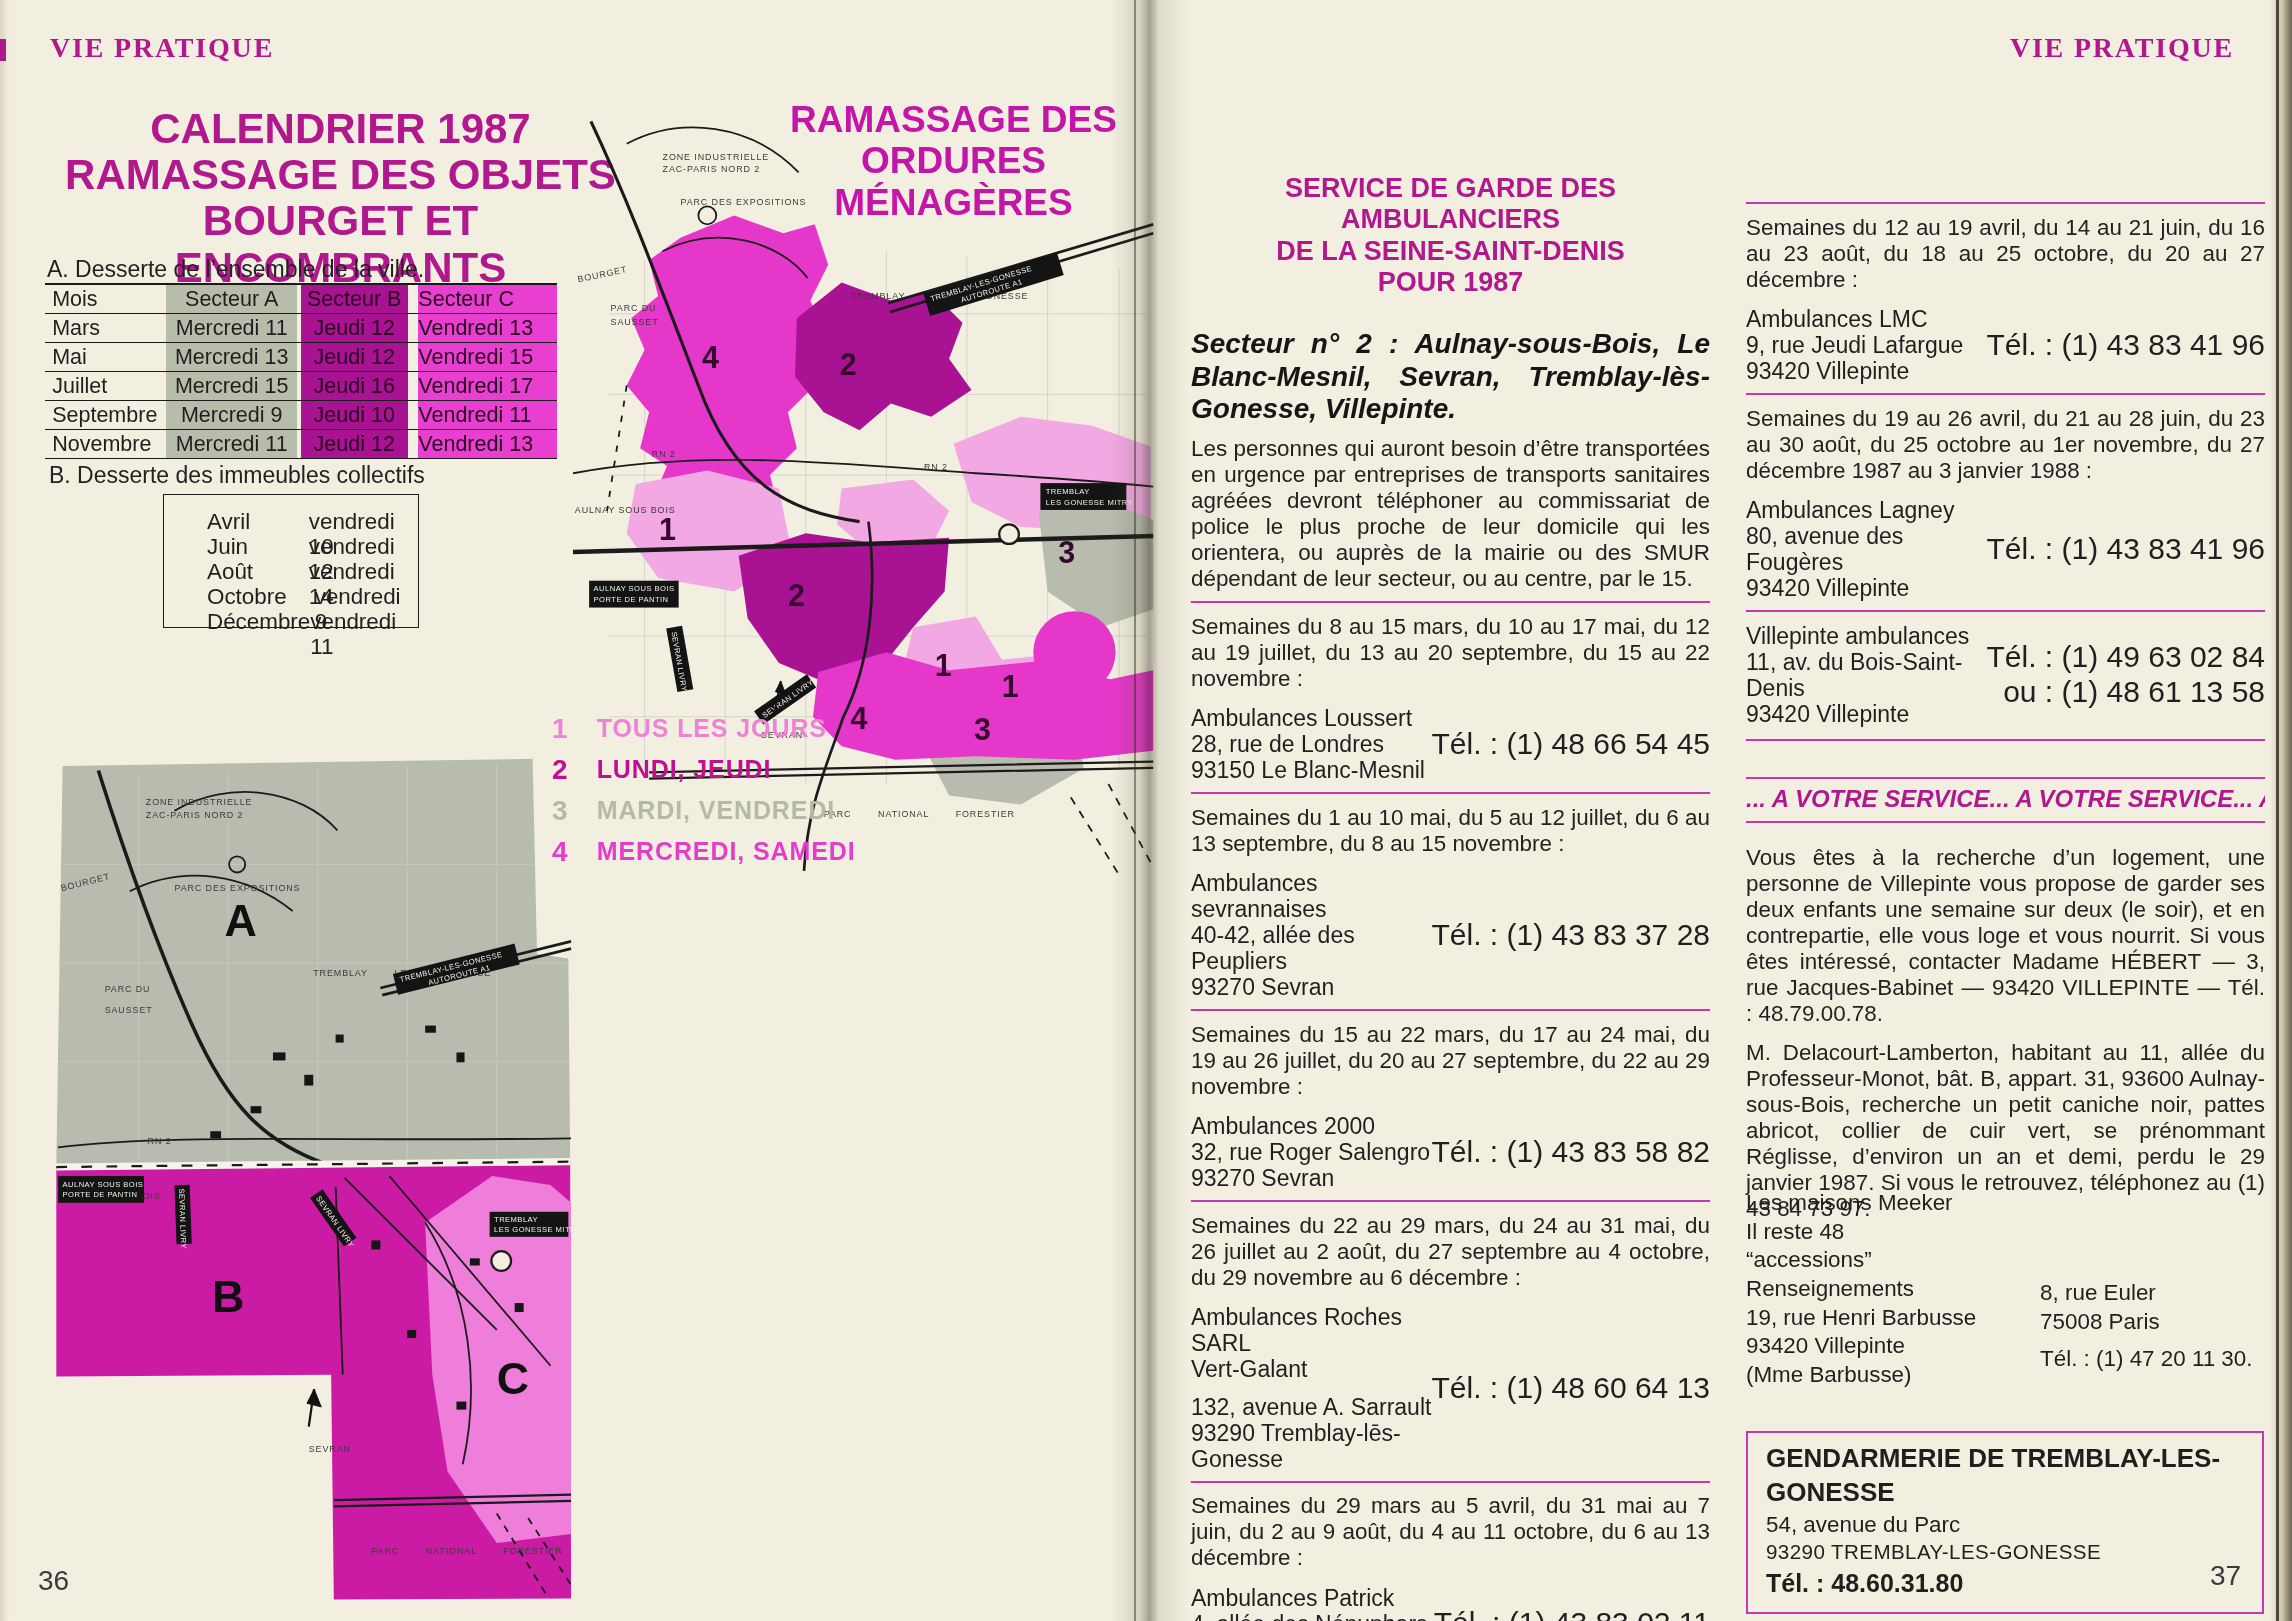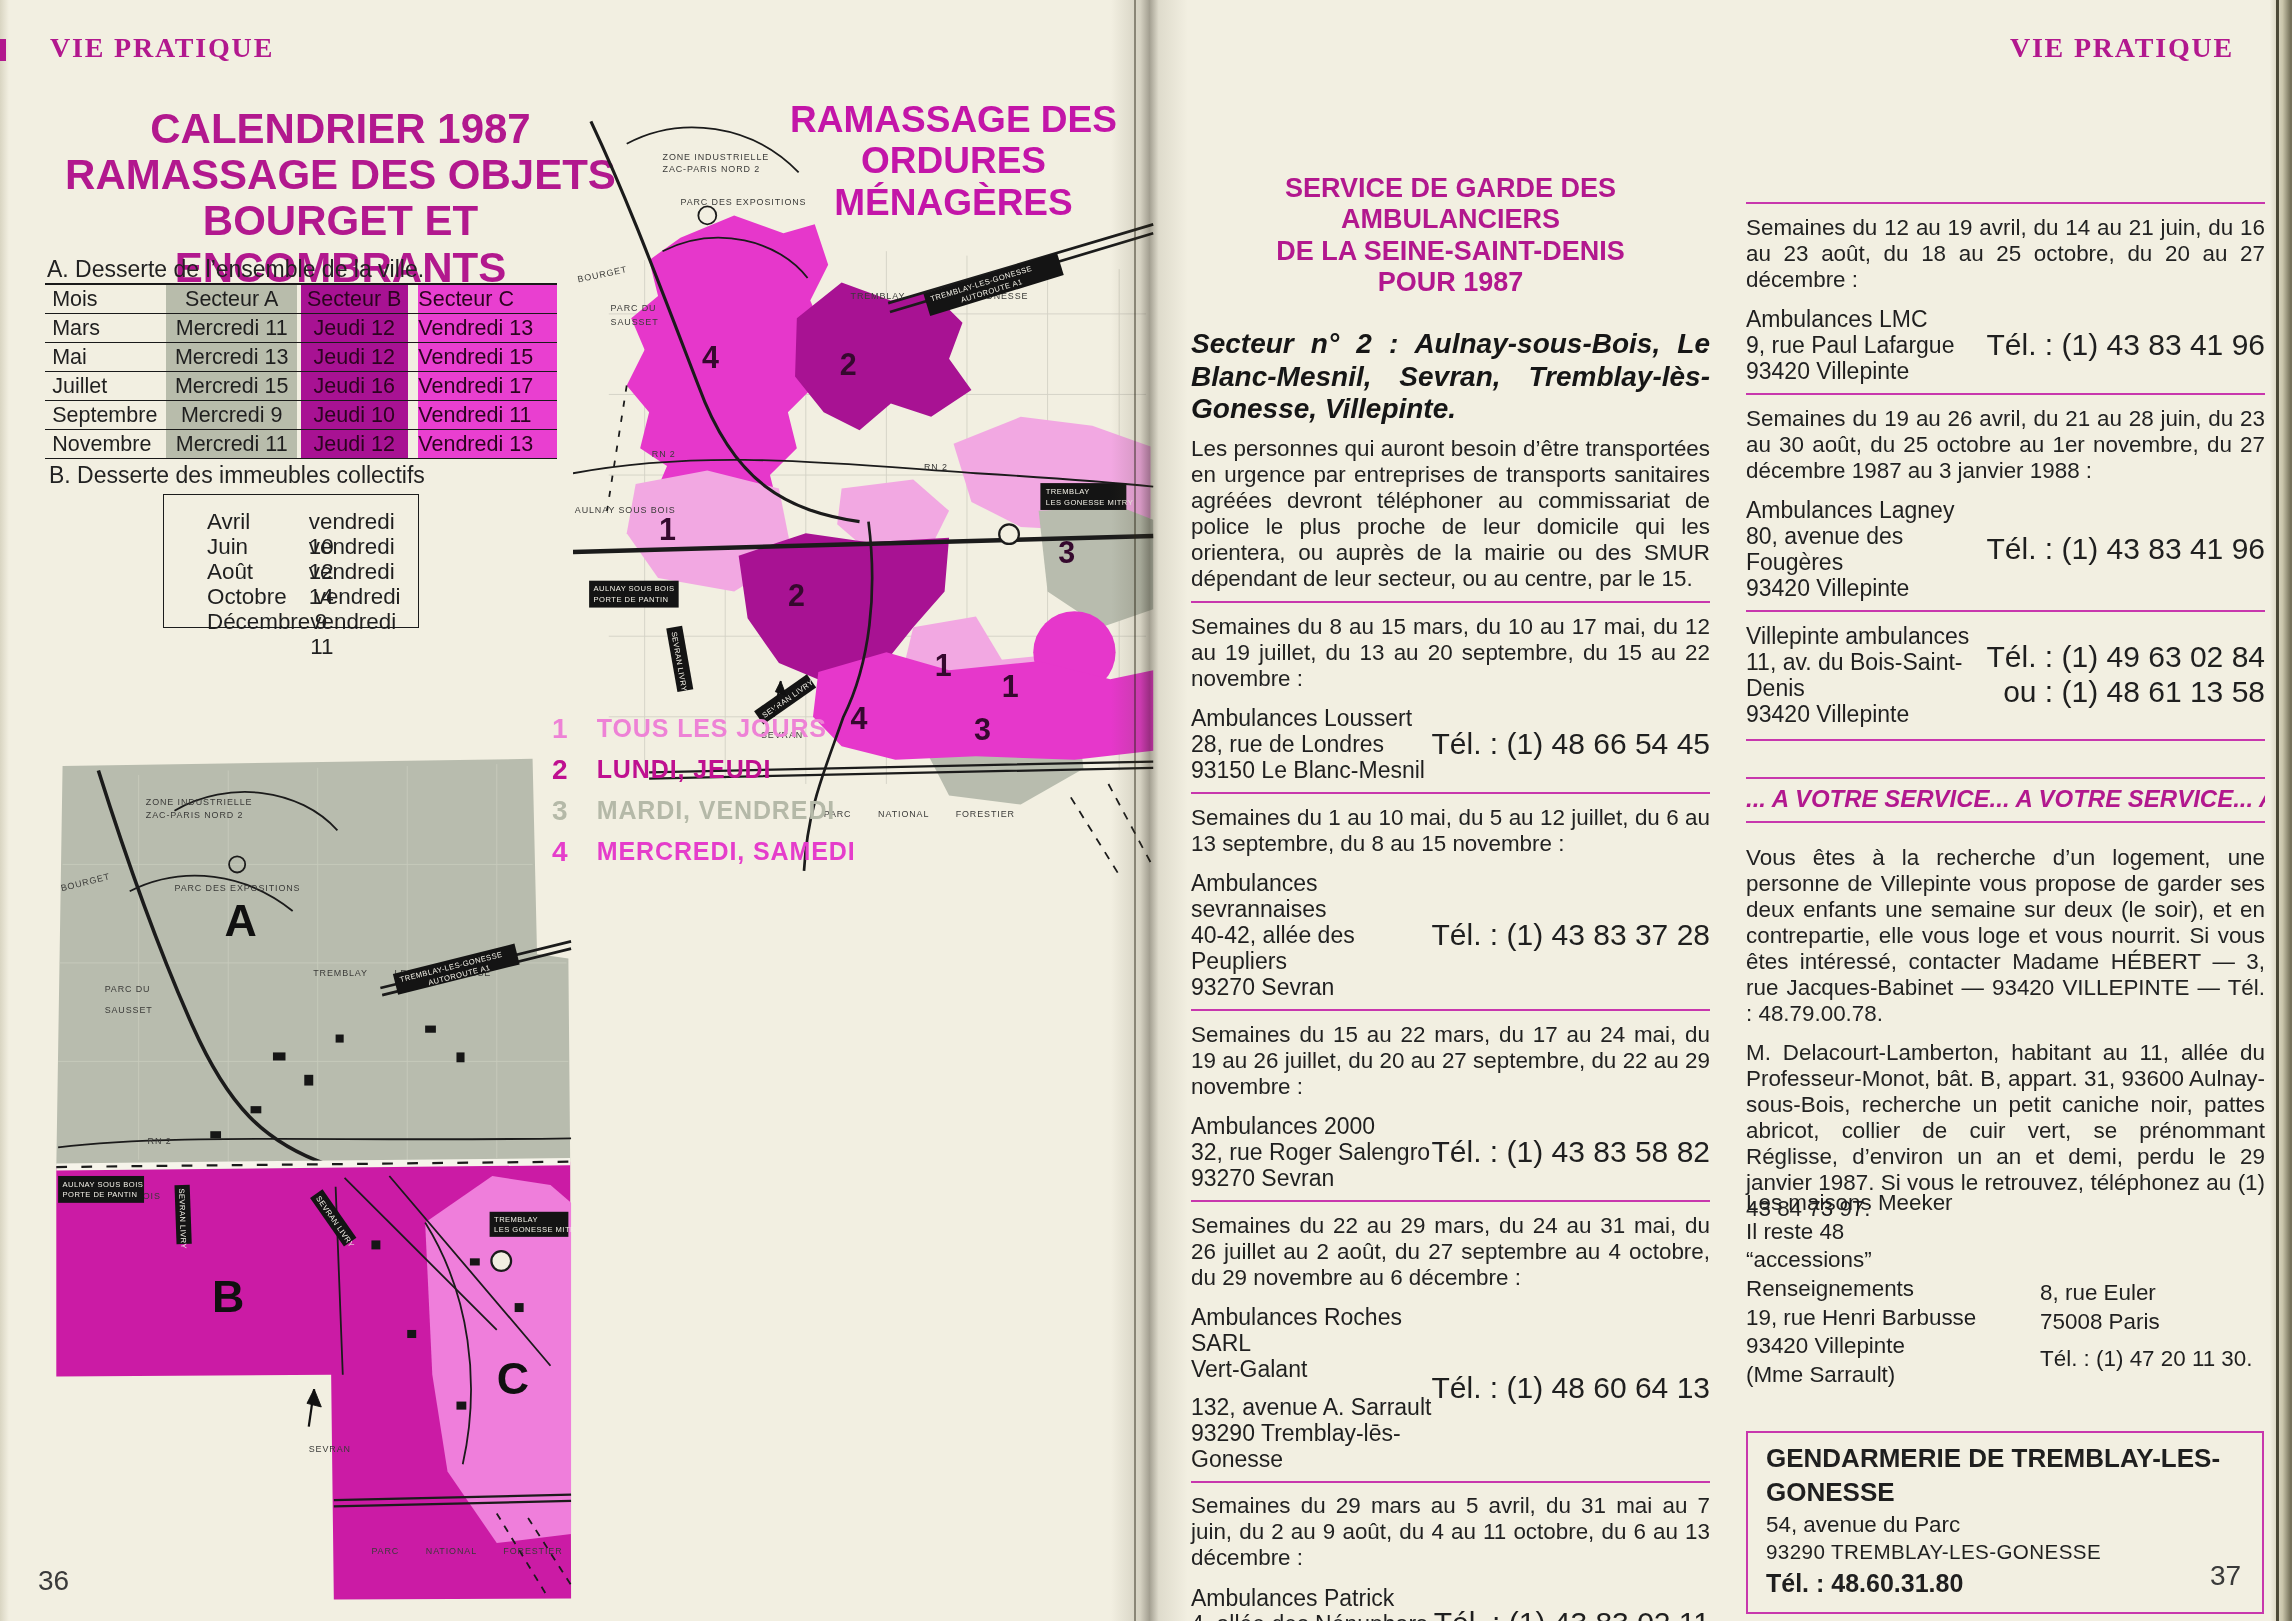--- a/index.html
+++ b/index.html
@@ -502,21 +502,21 @@
 
   <div class="col" id="col2">
     <div class="entries entries2">
 
         <div class="entry">
           <p class="sched">Semaines du 12 au 19 avril, du 14 au 21 juin, du 16 au 23 août, du 18 au 25 octobre, du 20 au 27 décembre :</p>
           <div class="ebody">
             <div class="elines">
 
             <div class="eline">Ambulances LMC</div>
-              <div class="eline">9, rue Paul Lafargue</div>
+              <div class="eline">9, rue Jeudi Lafargue</div>
               <div class="eline">93420 Villepinte</div>
             </div>
             <div class="ephones">
 
             <div class="ephone">Tél. : (1) 43 83 41 96</div>
             </div>
           </div>
         </div>
 
         <div class="entry">
@@ -559,21 +559,21 @@
 
     <div class="meeker">
       <div class="meeker-left">
 
       <div>Les maisons Meeker</div>
           <div>Il reste 48</div>
           <div>“accessions”</div>
           <div>Renseignements</div>
           <div>19, rue Henri Barbusse</div>
           <div>93420 Villepinte</div>
-          <div>(Mme Sarrault)</div>
+          <div>(Mme Barbusse)</div>
         </div>
       <div class="meeker-right">
         <div>
 
         <div>8, rue Euler</div>
             <div>75008 Paris</div>
           </div>
         <div class="meeker-tel">Tél. : (1) 47 20 11 30.</div>
       </div>
     </div>

